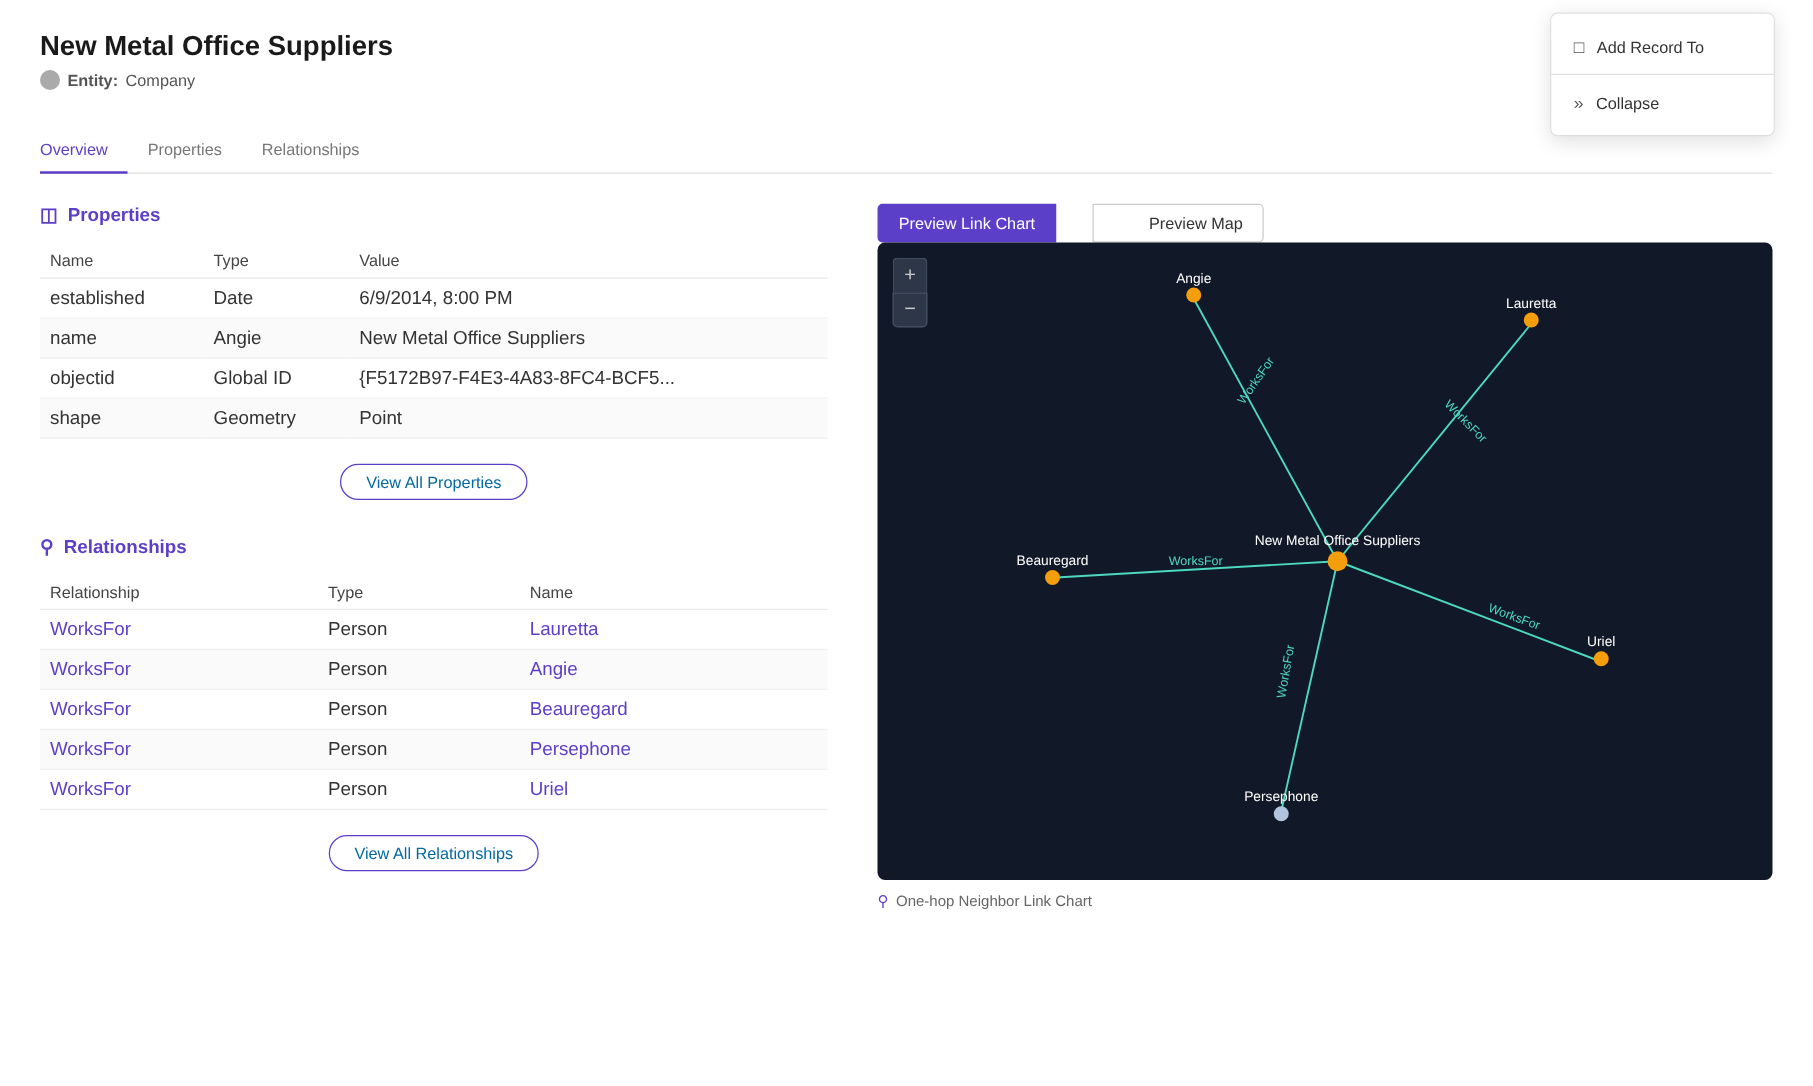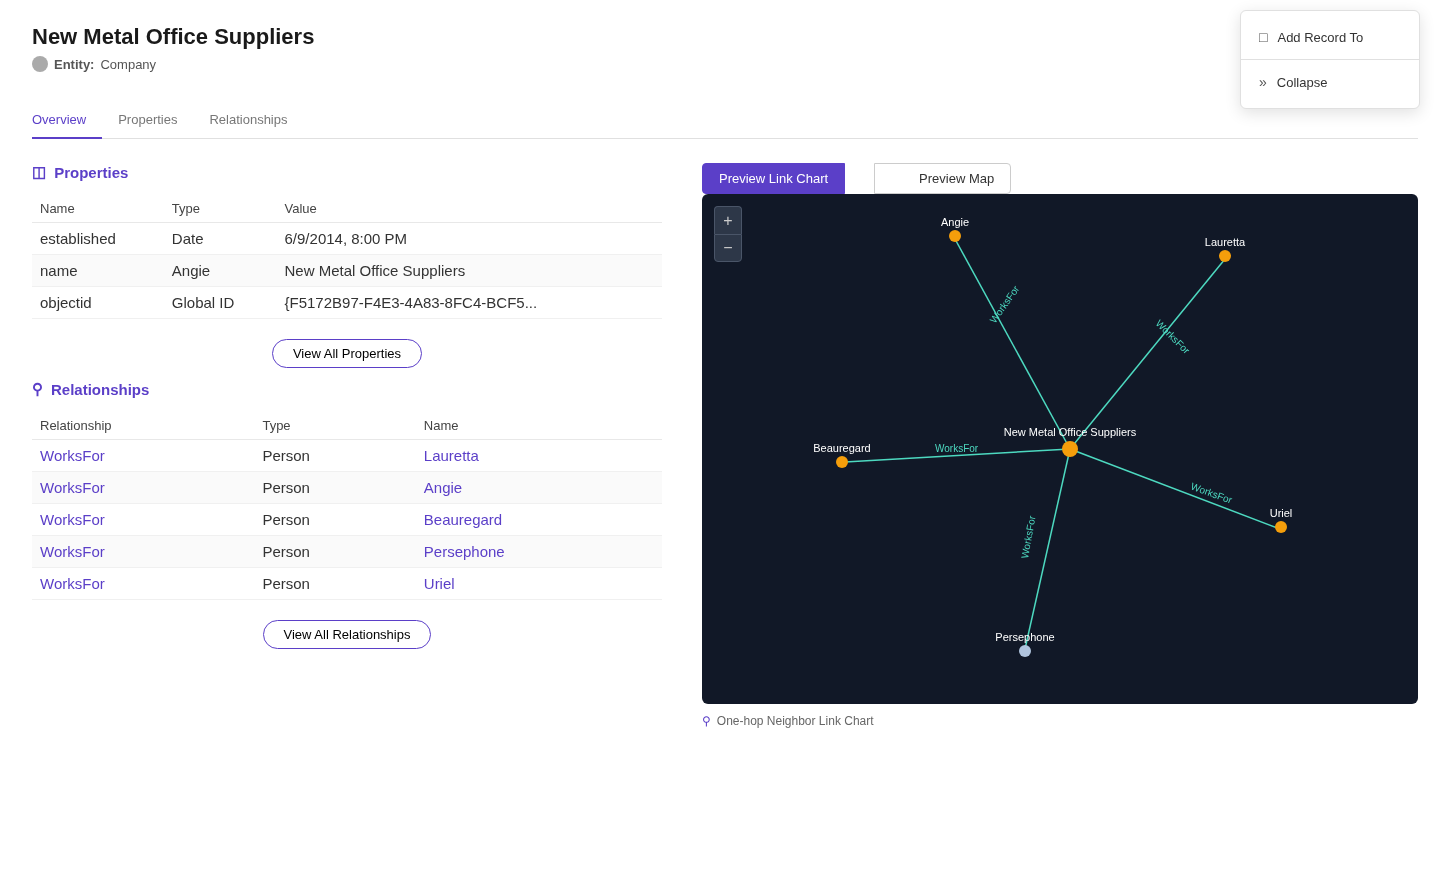--- a/index.html
+++ b/index.html
@@ -25,21 +25,21 @@
 
     .section-header { display: flex; align-items: center; gap: 8px; font-size: 15px; font-weight: 600; color: #5b3fc8; margin-bottom: 14px; }
     .section-icon { color: #5b3fc8; font-size: 15px; }
 
     table { width: 100%; border-collapse: collapse; margin-bottom: 20px; }
     thead th { text-align: left; font-weight: 500; color: #444; font-size: 13px; padding: 6px 8px; border-bottom: 1px solid #e8e8e8; }
     tbody td { padding: 7px 8px; font-size: 15px; color: #333; border-bottom: 1px solid #f0f0f0; }
     tbody tr:nth-child(even) { background: #fafafa; }
     .link-text { color: #5b3fc8; cursor: pointer; text-decoration: none; }
 
-    .view-all-btn { display: block; margin: 0 auto 12px; padding: 6px 20px; border: 1px solid #5b3fc8; background: white; color: #000000; border-radius: 20px; cursor: pointer; font-size: 13px; }
+    .view-all-btn { display: block; margin: 0 auto 28px; padding: 6px 20px; border: 1px solid #5b3fc8; background: white; color: #0369a1; border-radius: 20px; cursor: pointer; font-size: 13px; }
 
     .chart-tabs { display: flex; margin-bottom: 0; gap: 29px; }
     .chart-tab { padding: 7px 16px; font-size: 13px; cursor: pointer; border: 1px solid #ccc; }
     .chart-tab.active { background: #5b3fc8; color: white; border-color: #5b3fc8; }
     .chart-tab:not(.active) { background: white; color: #333; padding-left: 44px; }
     .chart-tab:first-child { border-radius: 4px 0 0 4px; }
     .chart-tab:last-child { border-radius: 0 4px 4px 0; }
 
     .chart-container { background: #111827; border-radius: 6px; width: 100%; height: 510px; position: relative; overflow: hidden; margin-top: 0; }
 
@@ -120,20 +120,25 @@
             <tr>
       <td>name</td>
       <td>Angie</td>
       <td>New Metal Office Suppliers</td>
     </tr>
             <tr>
       <td>objectid</td>
       <td>Global ID</td>
       <td>{F5172B97-F4E3-4A83-8FC4-BCF5...</td>
     </tr>
+            <tr>
+      <td>shape</td>
+      <td>Geometry</td>
+      <td>Point</td>
+    </tr>
           </tbody>
       </table>
 
       <button class="view-all-btn">View All Properties</button>
 
       <div class="relationships-section">
         <div class="section-header">
           <span class="section-icon">⚲</span>
           <span>Relationships</span>
         </div>

